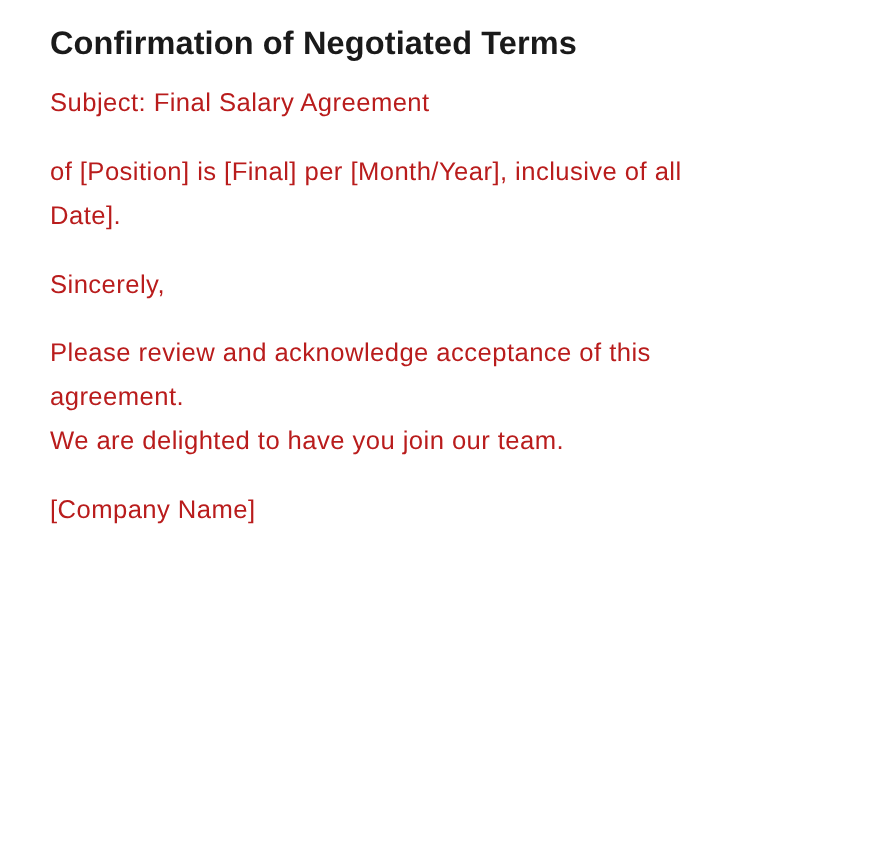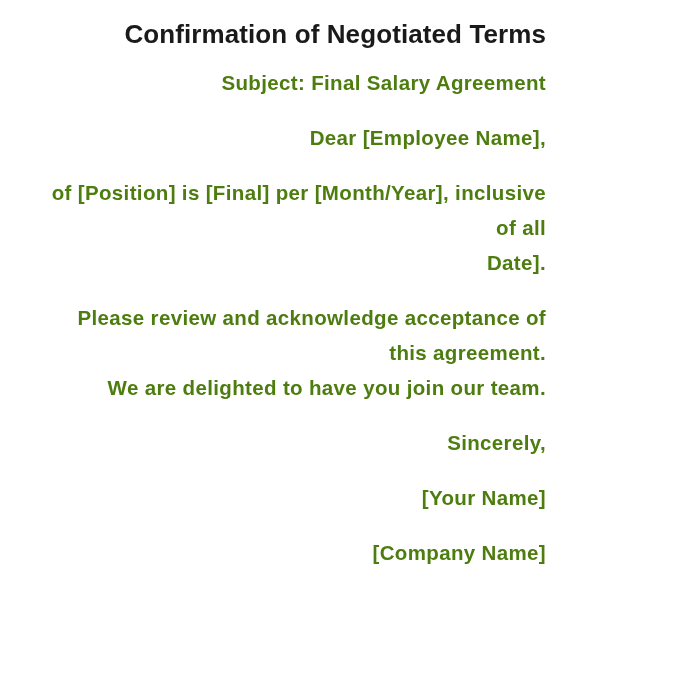--- a/index.html
+++ b/index.html
@@ -8,61 +8,58 @@
     height: 676px;
     background: #ffffff;
     font-family: "Liberation Sans", sans-serif;
     overflow: hidden;
   }
   .doc {
     width: 604px;
     height: 676px;
     background: #ffffff;
     padding: 18px 58px 0 40px;
-    text-align: right;
   }
   .doc-title {
     font-size: 26px;
     line-height: 32px;
     font-weight: 700;
     color: #1a1a1a;
     letter-spacing: 0.1px;
     margin: 0 0 15px 0;
   }
   .para {
     font-size: 20.5px;
     line-height: 35px;
-    color: #4d7c0f;
+    color: #b91c1c;
     letter-spacing: 0.35px;
     margin: 0 0 20px 0;
-    font-weight: 700;
+    font-weight: 400;
   }
   .para .line { display: block; }
 </style>
 </head>
 <body>
 
 <div class="doc">
 
   <h1 class="doc-title">Confirmation of Negotiated Terms</h1>
 
   <p class="para">Subject: Final Salary Agreement</p>
 
-  <p class="para">Dear [Employee Name],</p>
 
   <p class="para">
     <span class="line">of [Position] is [Final] per [Month/Year], inclusive of all</span>
     <span class="line">Date].</span>
   </p>
 
+  <p class="para">Sincerely,</p>
+
   <p class="para">
     <span class="line">Please review and acknowledge acceptance of this agreement.</span>
     <span class="line">We are delighted to have you join our team.</span>
   </p>
 
-  <p class="para">Sincerely,</p>
-
-  <p class="para">[Your Name]</p>
 
 
   <p class="para">[Company Name]</p>
 
 </div>
 
 </body></html>

